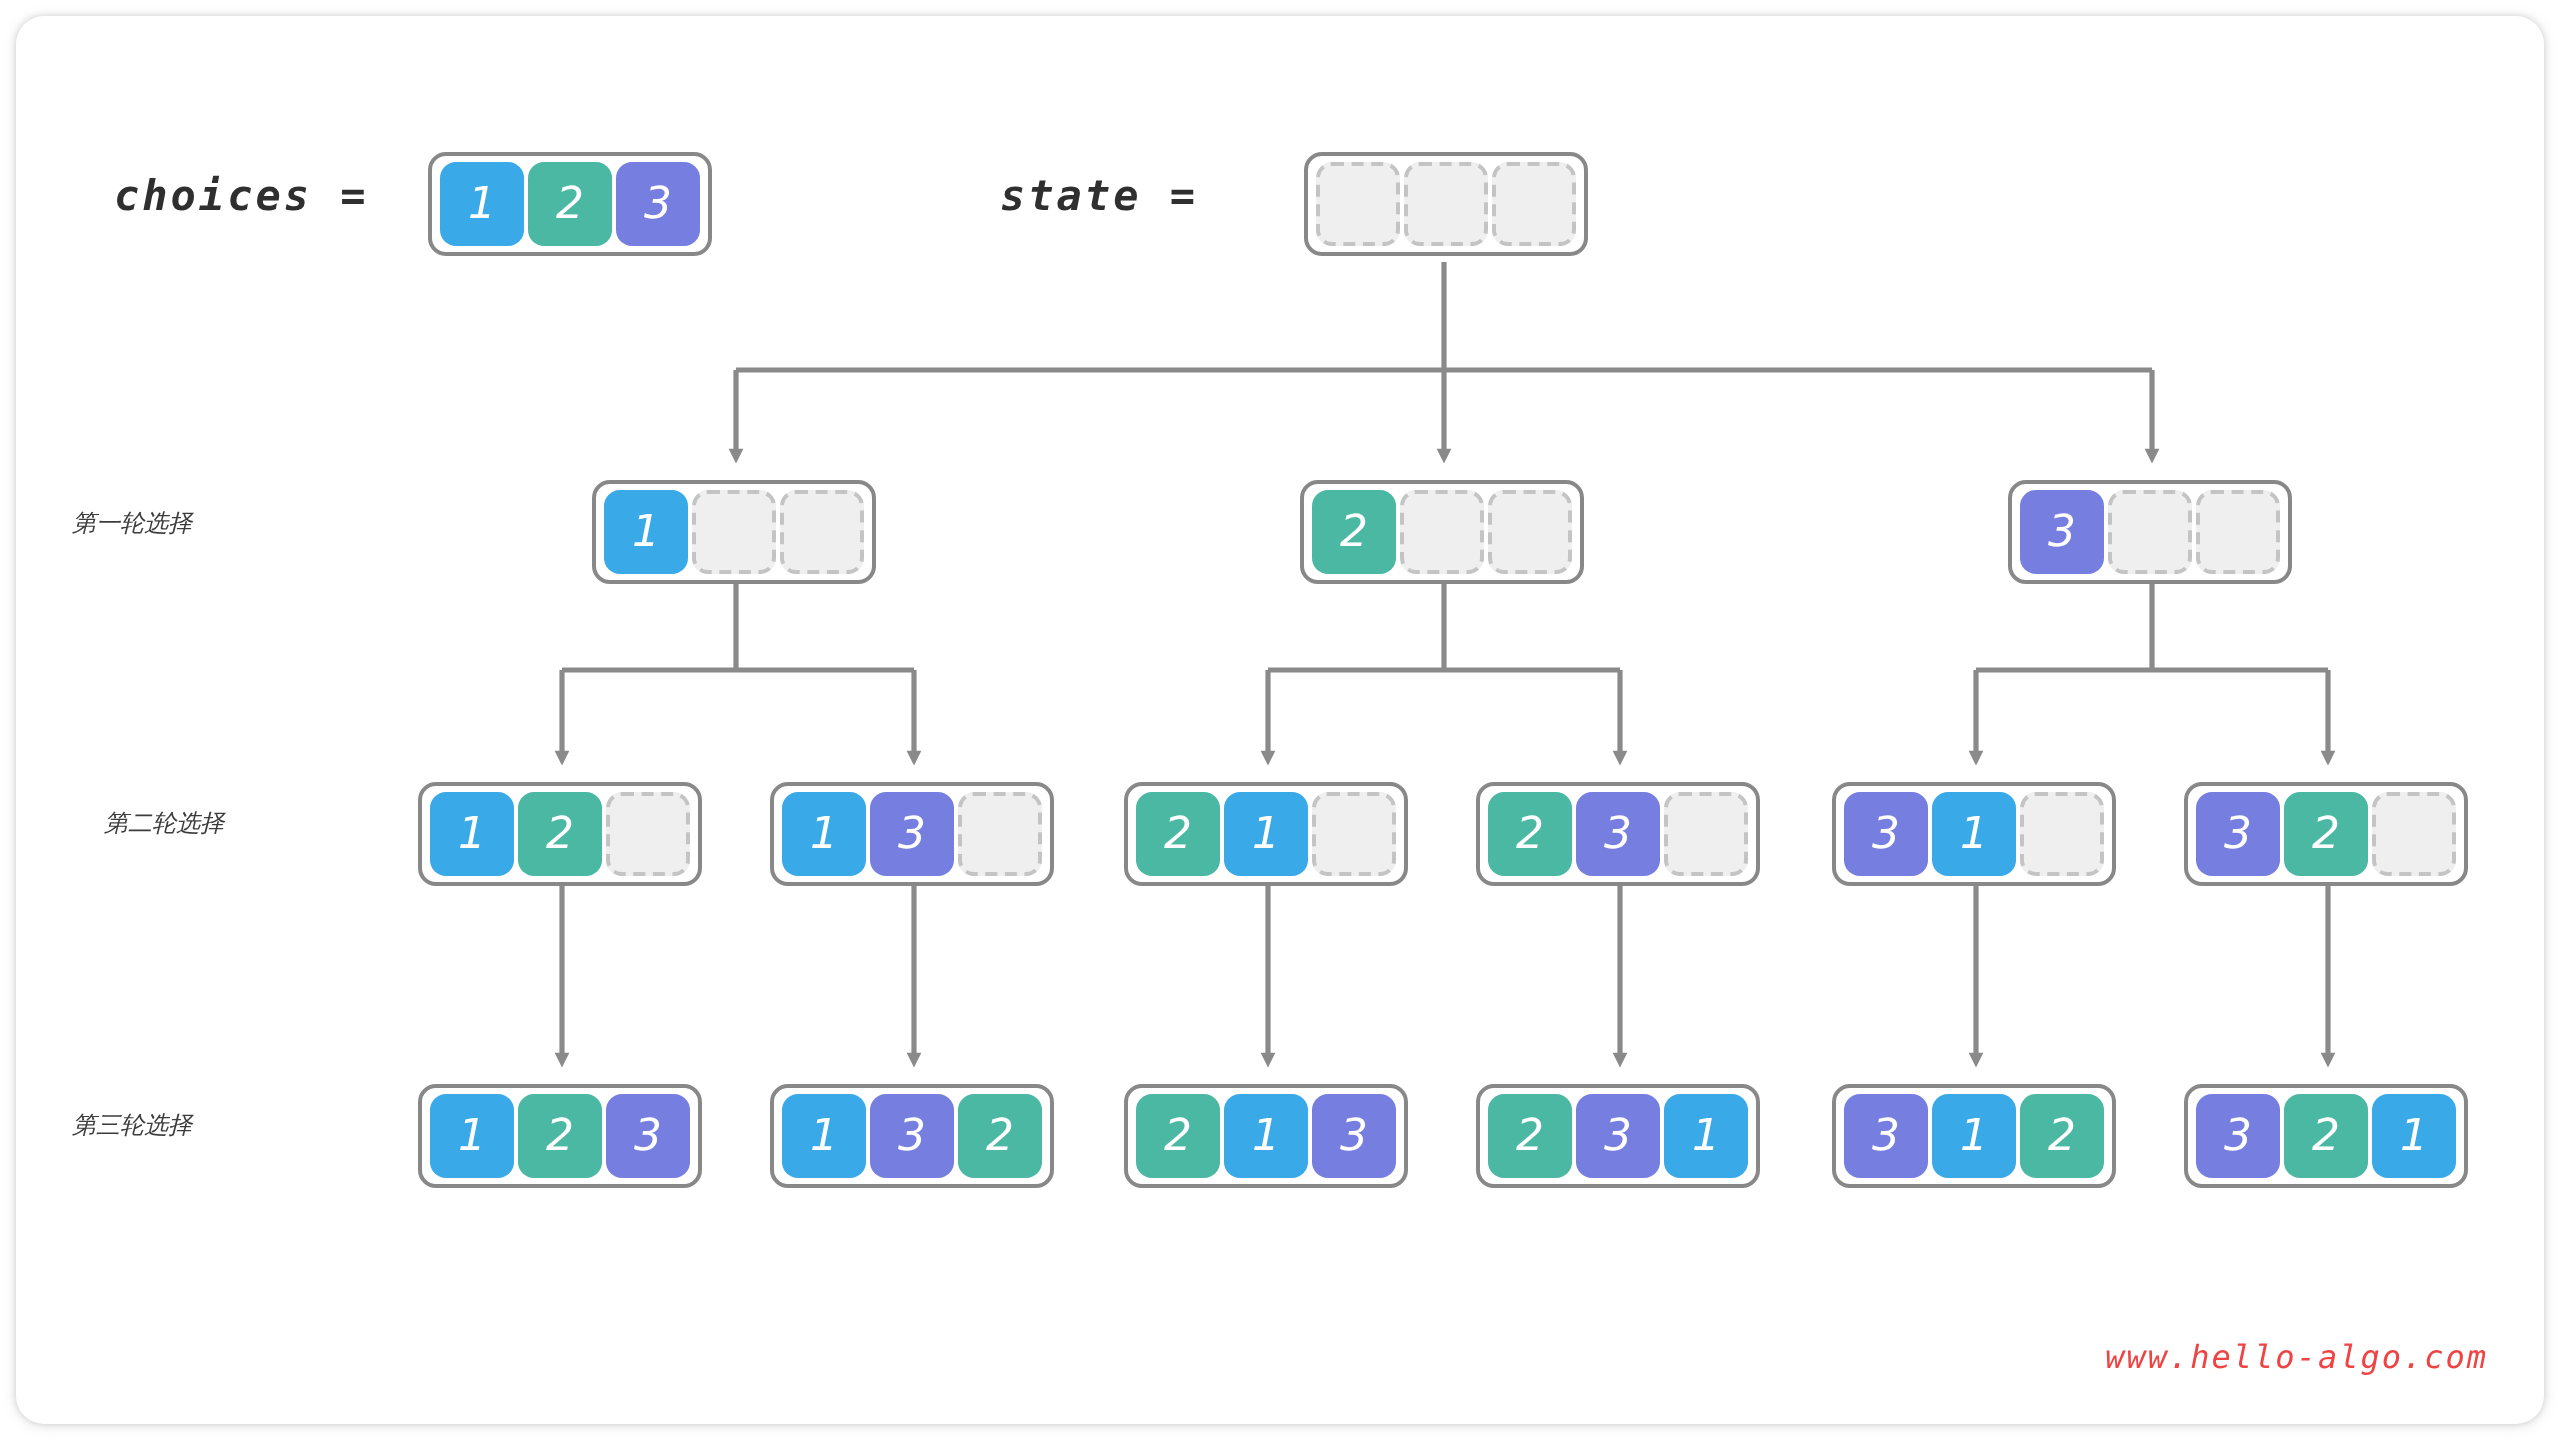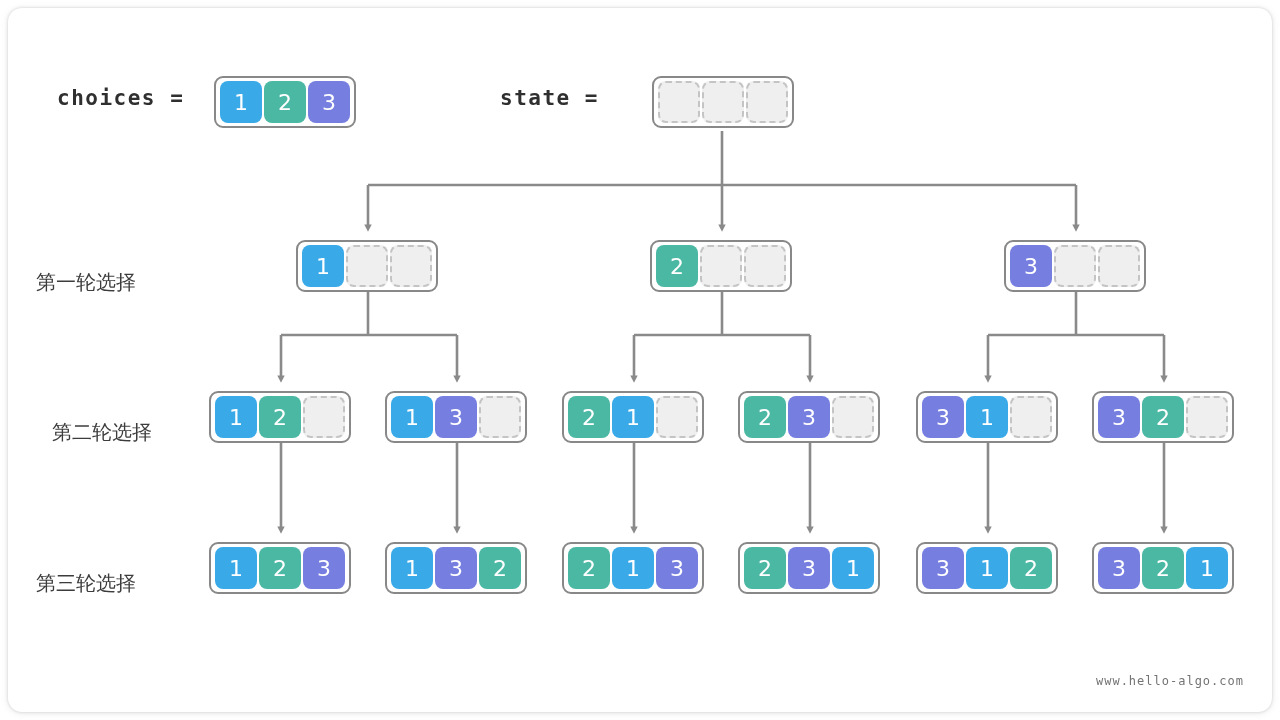--- a/index.html
+++ b/index.html
@@ -12,20 +12,21 @@
     height: 720px;
     overflow: hidden;
     font-family: "Liberation Sans", "DejaVu Sans", sans-serif;
   }
 
   #canvas {
     position: relative;
     width: 1280px;
     height: 720px;
     background: #ffffff;
+    font-style: italic;
   }
 
   
   #card {
     position: absolute;
     left: 8px;
     top: 8px;
     width: 1264px;
     height: 704px;
     background: #ffffff;
@@ -48,24 +49,23 @@
     font-family: "DejaVu Sans Mono", "Liberation Mono", monospace;
     font-weight: bold;
     font-size: 21px;
     color: #2f2f2f;
     letter-spacing: 1.5px;
     white-space: nowrap;
   }
   .row-label {
     position: absolute;
     font-family: "Liberation Sans", "DejaVu Sans", sans-serif;
-    font-size: 20px;
+    font-size: 12px;
     color: #3c3c3c;
     white-space: nowrap;
-    margin-top: 20px;
   }
 
   
   .array {
     position: absolute;
     box-sizing: border-box;
     border: 2px solid #888888;
     border-radius: 9px;
     background: #ffffff;
     padding: 3px;
@@ -93,22 +93,22 @@
   }
   .cell.c1 { background: #39a9e8; }
   .cell.c2 { background: #4bb8a3; }
   .cell.c3 { background: #767ee0; }
 
   .watermark {
     position: absolute;
     right: 36px;
     bottom: 32px;
     font-family: "DejaVu Sans Mono", "Liberation Mono", monospace;
-    font-size: 12px;
-    color: #737373;
+    font-size: 16px;
+    color: #ef4444;
     letter-spacing: 1px;
   }
 </style>
 </head>
 <body>
 
 <div id="canvas">
   <div id="card"></div>
 
   <svg id="edges" viewBox="0 0 1280 720">

